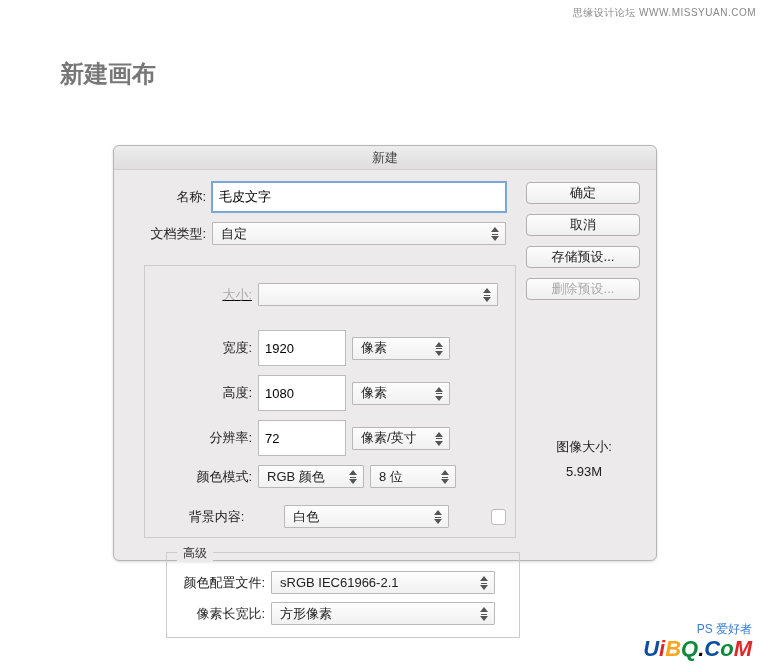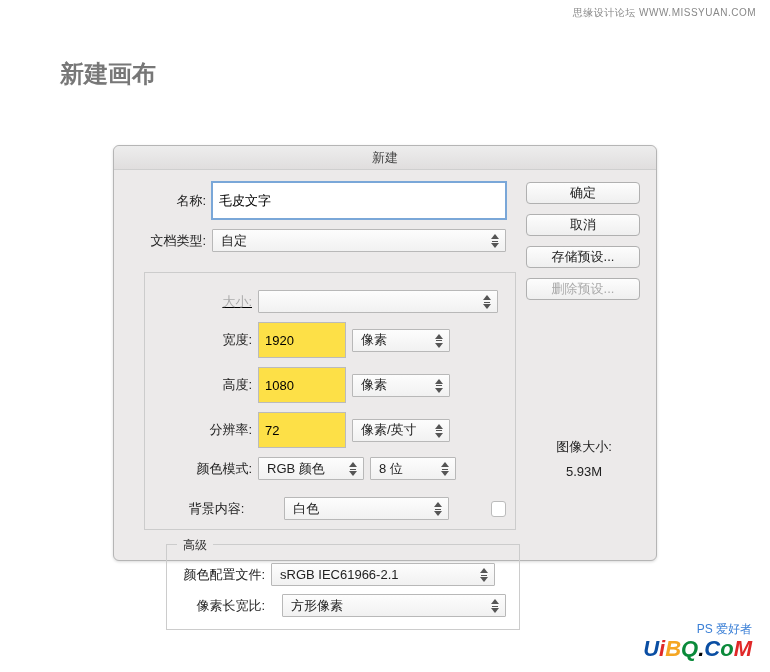--- a/index.html
+++ b/index.html
@@ -5,39 +5,39 @@
     * { box-sizing: border-box; margin: 0; padding: 0; font-family: "Helvetica Neue", Arial, sans-serif; }
     body { width: 770px; height: 672px; background: #fff; position: relative; }
     .top-text { position: absolute; top: 6px; right: 14px; font-size: 10px; color: #888; letter-spacing: 0.5px; }
     .page-title { position: absolute; top: 58px; left: 60px; font-size: 24px; font-weight: bold; color: #777; }
     .dialog { position: absolute; left: 113px; top: 145px; width: 544px; height: 416px; background: #eceaea; border: 1px solid #b5b5b5; border-radius: 6px; box-shadow: 0 1px 3px rgba(0,0,0,0.15); }
     .dialog-titlebar { height: 24px; text-align: center; font-size: 13px; color: #444; line-height: 24px; background: linear-gradient(#ededed,#e0dede); border-bottom: 1px solid #cfcfcf; border-top-left-radius: 6px; border-top-right-radius: 6px; }
     .dialog-body { position: relative; padding: 12px 14px; }
     .row { display: flex; align-items: center; margin-bottom: 10px; }
     .lbl { width: 84px; text-align: right; font-size: 13px; color: #222; padding-right: 6px; }
     .lbl.sub { width: 104px; }
-    .text-input { height: 37px; border: 1px solid #bbb; background: #fff; font-size: 13px; padding: 0 6px; outline: 2px solid #7aa7d8; outline-offset: -1px; }
+    .text-input { height: 30px; border: 1px solid #bbb; background: #fff; font-size: 13px; padding: 0 6px; outline: 2px solid #7aa7d8; outline-offset: -1px; }
     .select { position: relative; height: 23px; border: 1px solid #b8b8b8; border-radius: 1px; background: linear-gradient(#fdfdfd,#f1f1f1); font-size: 13px; padding: 0 22px 0 8px; display: flex; align-items: center; color: #222; }
     .select::after { content: ""; position: absolute; right: 6px; top: 4px; width: 8px; height: 14px; background:
       linear-gradient(#555,#555) center/6px 1px no-repeat; clip-path: none; }
     .select .arrows { position: absolute; right: 4px; top: 2px; width: 12px; height: 18px; }
     .select .arrows::before { content: ""; position: absolute; left: 2px; top: 2px; border-left: 4px solid transparent; border-right: 4px solid transparent; border-bottom: 5px solid #555; }
     .select .arrows::after { content: ""; position: absolute; left: 2px; bottom: 2px; border-left: 4px solid transparent; border-right: 4px solid transparent; border-top: 5px solid #555; }
     .select.disabled { color: #aaa; }
     .btn { width: 114px; height: 22px; border: 1px solid #b0b0b0; border-radius: 4px; background: linear-gradient(#fdfdfd,#efefef); font-size: 13px; color: #222; text-align: center; line-height: 20px; cursor: pointer; }
     .btn.disabled { color: #aaa; }
     .btn-col { position: absolute; right: 16px; top: 12px; display: flex; flex-direction: column; gap: 10px; }
     .left-col { width: 388px; }
     .fieldset { position: relative; margin: 6px 0 0 16px; padding: 28px 10px 10px 10px; width: 372px; }
     .fieldset-border { position: absolute; left: 0; right: 0; top: 10px; bottom: 0; border: 1px solid #ccc; border-top: none; }
     .fieldset-border::before { content: ""; position: absolute; left: 0; top: 0; width: 0px; border-top: 1px solid #ccc; }
     .fieldset-topline { position: absolute; top: 10px; left: 0; right: 0; height: 1px; display: flex; align-items: center; }
     .fieldset-topline .seg { height: 1px; background: #ccc; }
     .inner-rows { display: flex; flex-direction: column; gap: 9px; }
-    .num-input { width: 88px; height: 36px; border: 1px solid #bbb; background: #fde047; font-size: 13px; padding: 0 6px; }
+    .num-input { width: 88px; height: 36px; border: 1px solid #bbb; background: #ffffff; font-size: 13px; padding: 0 6px; }
     .unit { width: 98px; margin-left: 6px; }
     .image-size { position: absolute; right: 12px; top: 268px; width: 120px; text-align: center; font-size: 13px; color: #222; }
     .image-size .val { margin-top: 8px; }
     .checkbox { width: 16px; height: 16px; border: 1px solid #bbb; background: #fff; border-radius: 3px; margin-left: 8px; }
     .advanced { margin: 14px 0 0 38px; width: 354px; position: relative; border: 1px solid #ccc; padding: 18px 10px 12px 10px; }
     .adv-legend { position: absolute; top: -8px; left: 10px; background: #eceaea; padding: 0 6px; font-size: 12px; color: #333; }
     .footer-logo { position: absolute; bottom: 10px; right: 18px; font-size: 22px; font-weight: bold; font-style: italic; }
     .footer-logo .u { color: #0a4ea3; } .footer-logo .i { color: #e02828; } .footer-logo .b { color: #f5a623; } .footer-logo .o { color: #0a8a3a; } .footer-logo .c { color: #0a4ea3; } .footer-logo .m { color: #e02828; }
     .footer-sub { position: absolute; bottom: 10px; right: 18px; font-size: 12px; color: #3a7fd6; transform: translateY(-24px); }
   </style>
@@ -74,21 +74,21 @@
       </div>
 
       <div class="fieldset">
         <div class="fieldset-topline">
           <div class="seg" style="flex:0 0 6px;"></div>
           <div class="seg" style="flex:1;"></div>
         </div>
         <div class="fieldset-border"></div>
         <div class="inner-rows">
 
-          <div class="row" style="margin-bottom:0;text-decoration:underline;">
+          <div class="row" style="margin-bottom:15px;text-decoration:underline;">
             <div class="lbl sub" style="color:#aaa;">大小:</div>
             <div class="select disabled" style="width: 240px;">
               <span></span>
               <span class="arrows"></span>
             </div>
           </div>
 
           <div class="row" style="margin-bottom:0;">
             <div class="lbl sub">宽度:</div>
             <input class="num-input" value="1920" style="">
@@ -144,21 +144,21 @@
         <div class="adv-legend">高级</div>
         <div class="row" style="margin-bottom:8px;">
           <div class="lbl" style="width:94px;">颜色配置文件:</div>
           <div class="select" style="width:224px;">
             <span>sRGB IEC61966-2.1</span>
             <span class="arrows"></span>
           </div>
         </div>
         <div class="row" style="margin-bottom:0;">
           <div class="lbl" style="width:94px;">像素长宽比:</div>
-          <div class="select" style="width:224px;margin-left:11px;">
+          <div class="select" style="width:224px;">
             <span>方形像素</span>
             <span class="arrows"></span>
           </div>
         </div>
       </div>
 
     </div>
 
     <div class="image-size">
       <div>图像大小:</div>

